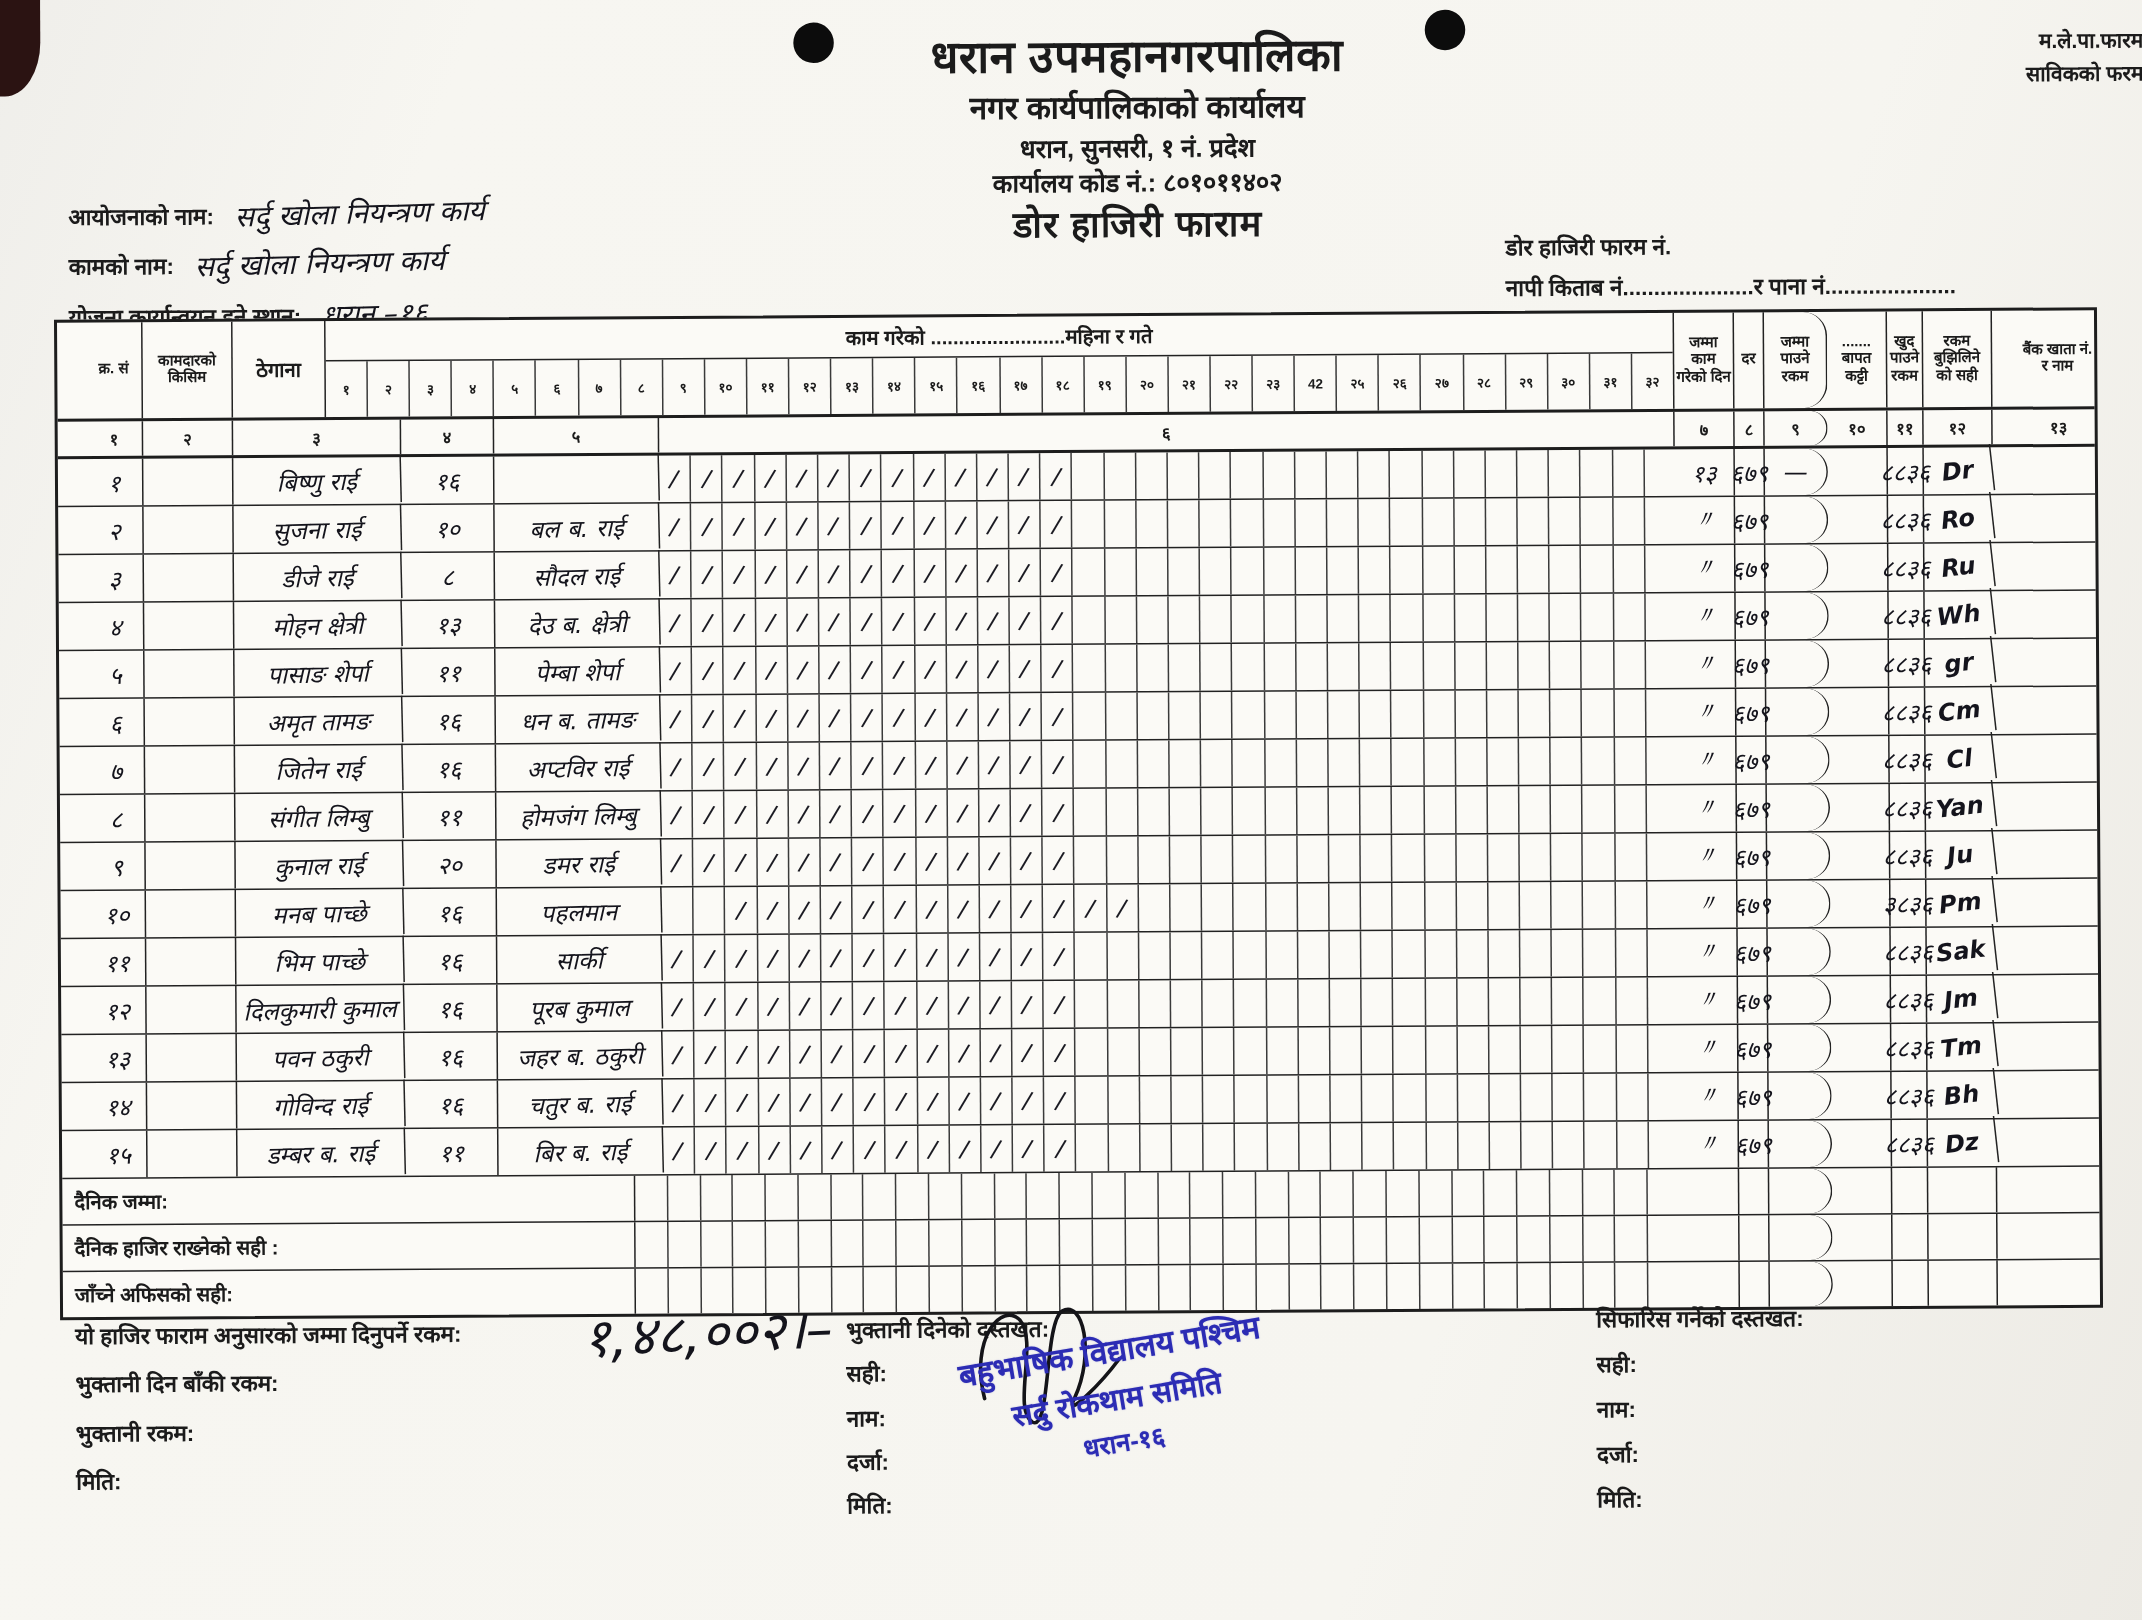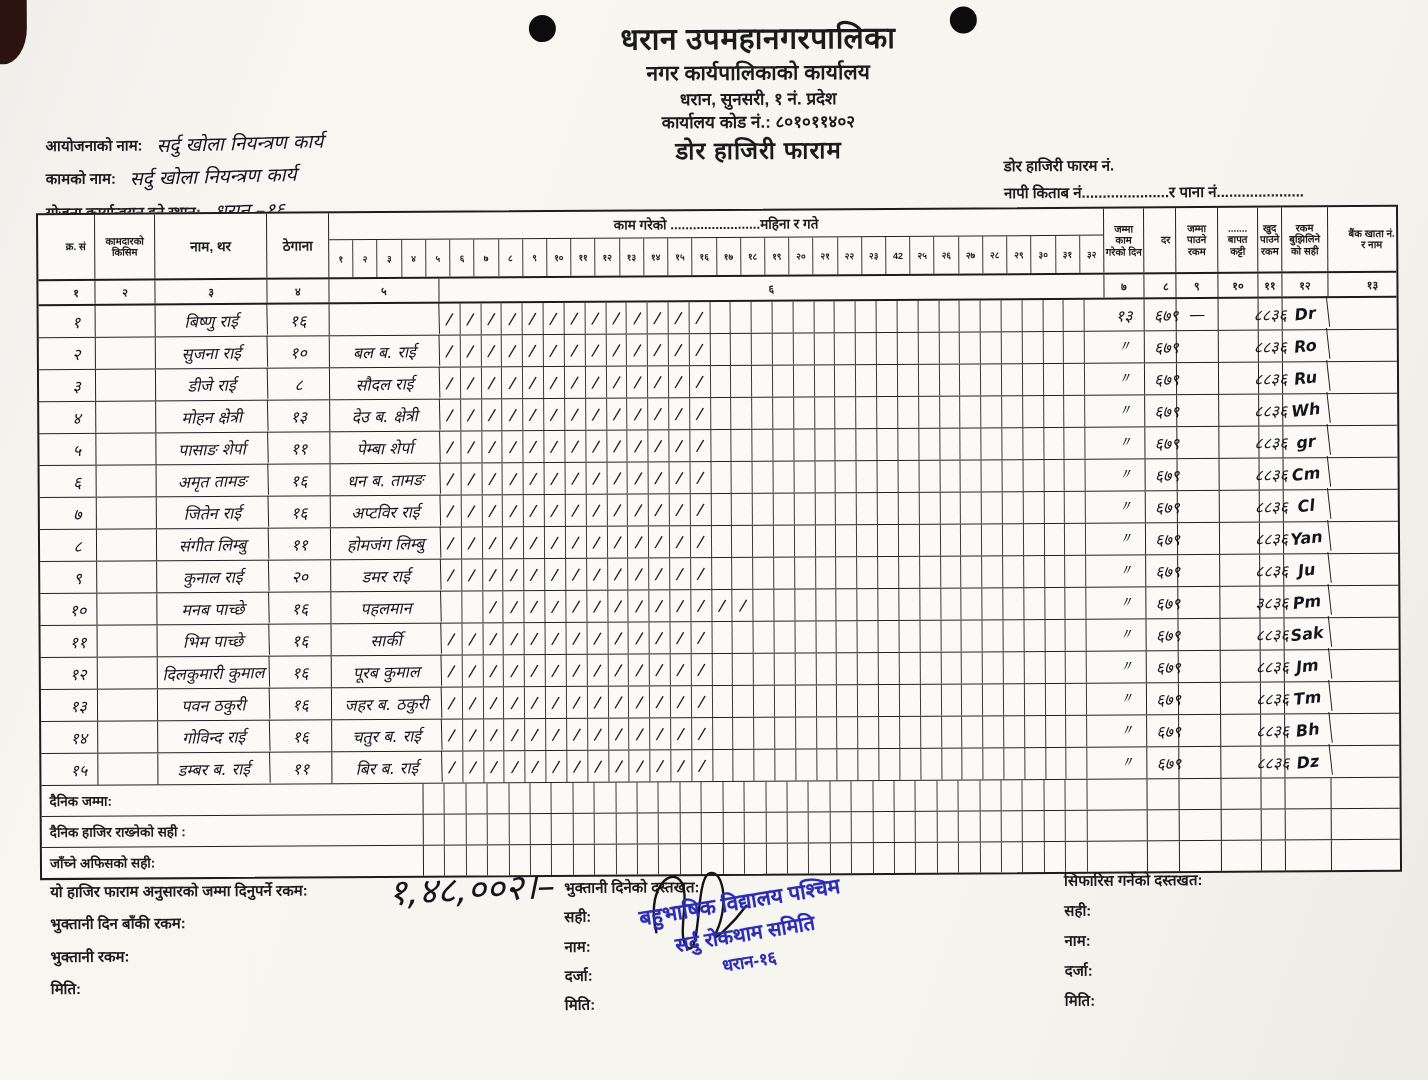--- a/index.html
+++ b/index.html
@@ -34,22 +34,22 @@
   .trow{display:flex;border-bottom:1px solid #222;}
   .trow:last-child{border-bottom:none;}
   .cell{border-right:1px solid #222;box-sizing:border-box;display:flex;align-items:center;justify-content:center;text-align:center;overflow:visible;}
   .cell:last-child{border-right:none;padding-left:20px;}
   .w-sn{width:38px;flex:none;margin-left:19px;}
   .w-type{width:60px;flex:none;}
   .w-name{width:112px;flex:none;}
   .w-addr{width:62px;flex:none;}
   .w-father{width:110px;flex:none;}
   .w-days{width:40px;flex:none;}
-  .w-rate{width:20px;flex:none;margin-left:12px;}
-  .w-total{width:42px;flex:none;}
+  .w-rate{width:20px;flex:none;}
+  .w-total{width:42px;flex:none;border-radius:16px;}
   .w-ded{width:40px;flex:none;}
   .w-net{width:24px;flex:none;}
   .w-sign{width:46px;flex:none;}
   .w-bank{width:68px;flex:none;}
   .w-flabel{width:382px;flex:none;justify-content:flex-start;padding-left:8px;}
   .date-region{flex:1;display:flex;}
   .date-cell{flex:1;border-right:1px solid #3a3a3a;display:flex;align-items:center;justify-content:center;}
   .date-cell:last-child{border-right:none;}
   .thead .cell{font-weight:800;}
   .thead{height:64px;border-bottom:2px solid #1d1d1d;}
@@ -95,20 +95,24 @@
   <div class="punch" style="left:957px;top:14px;"></div>
 
   <div class="head-center">
     <div class="org">धरान उपमहानगरपालिका</div>
     <div class="office">नगर कार्यपालिकाको कार्यालय</div>
     <div class="addr">धरान, सुनसरी, १ नं. प्रदेश</div>
     <div class="code">कार्यालय कोड नं.: ८०१०११४०२</div>
     <div class="ftitle">डोर हाजिरी फाराम</div>
   </div>
 
+  <div class="top-right">
+    <div>म.ले.पा.फारम</div>
+    <div>साविकको फरम</div>
+  </div>
 
   <div class="fields-left">
     <div>
       <span>आयोजनाको नाम:</span>
       <span class="hw hw-inline">सर्दु खोला नियन्त्रण कार्य</span>
     </div>
     <div>
       <span>कामको नाम:</span>
       <span class="hw hw-inline">सर्दु खोला नियन्त्रण कार्य</span>
     </div>
@@ -120,21 +124,20 @@
 
   <div class="fields-right">
     <div>डोर हाजिरी फारम नं.</div>
     <div>नापी किताब नं.....................र पाना नं.....................</div>
   </div>
 
   <div class="tbl">
       <div class="trow thead">
         <div class="cell w-sn h-small">क्र. सं</div>
         <div class="cell w-type h-small">कामदारको किसिम</div>
-        <div class="cell w-name h-main">नाम, थर</div>
         <div class="cell w-addr h-main">ठेगाना</div>
         <div class="date-block">
           <div class="date-label">काम गरेको ........................महिना र गते</div>
           <div class="day-nums">
             <div class="day-num">१</div>
             <div class="day-num">२</div>
             <div class="day-num">३</div>
             <div class="day-num">४</div>
             <div class="day-num">५</div>
             <div class="day-num">६</div>

